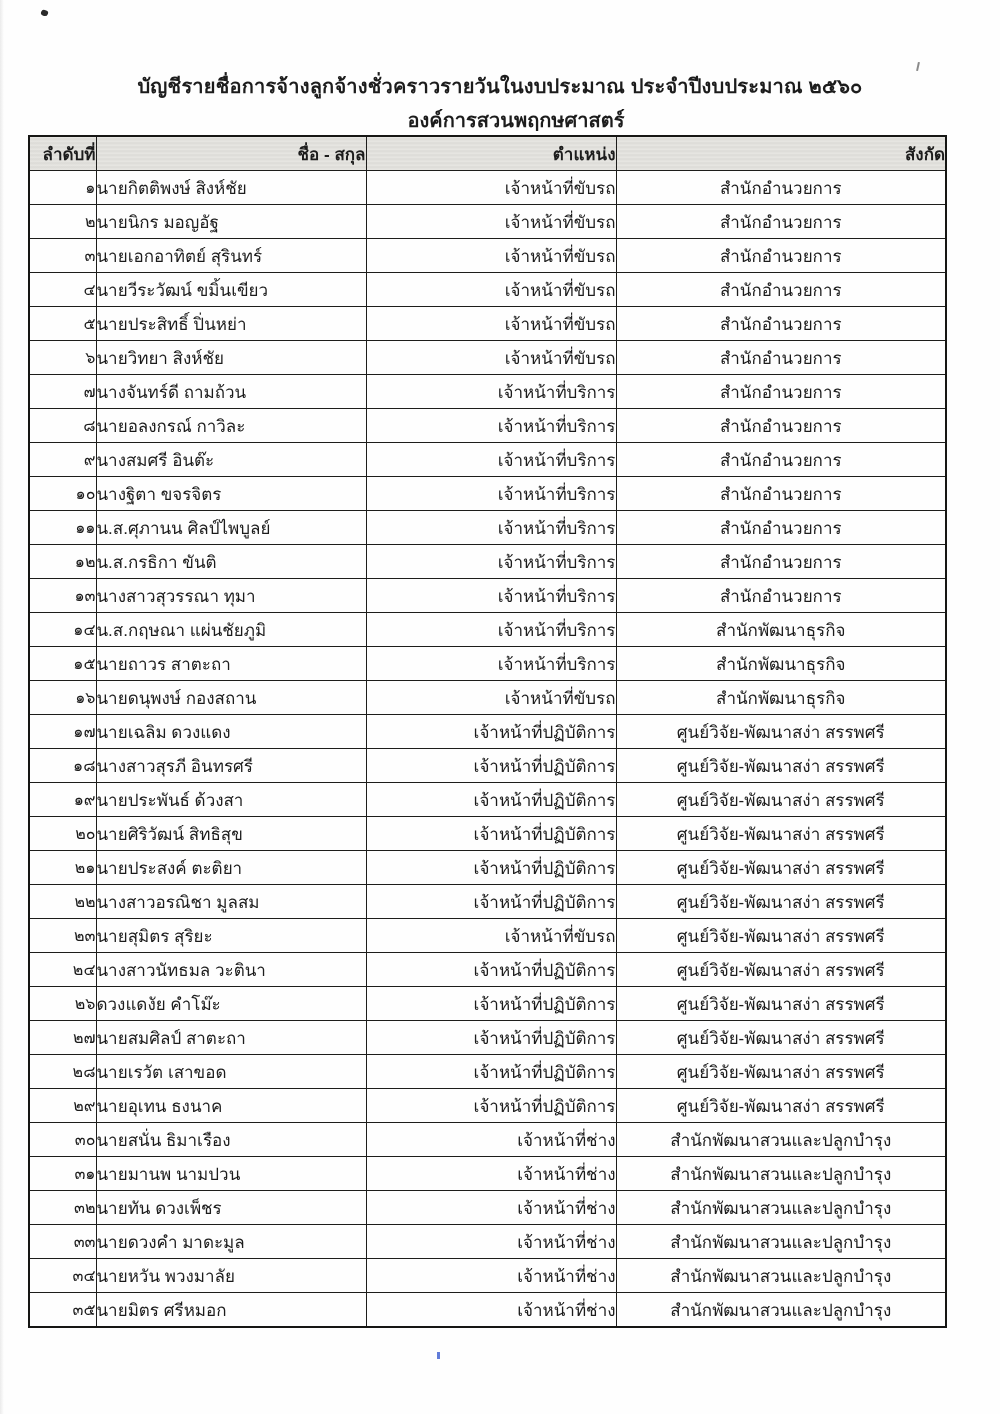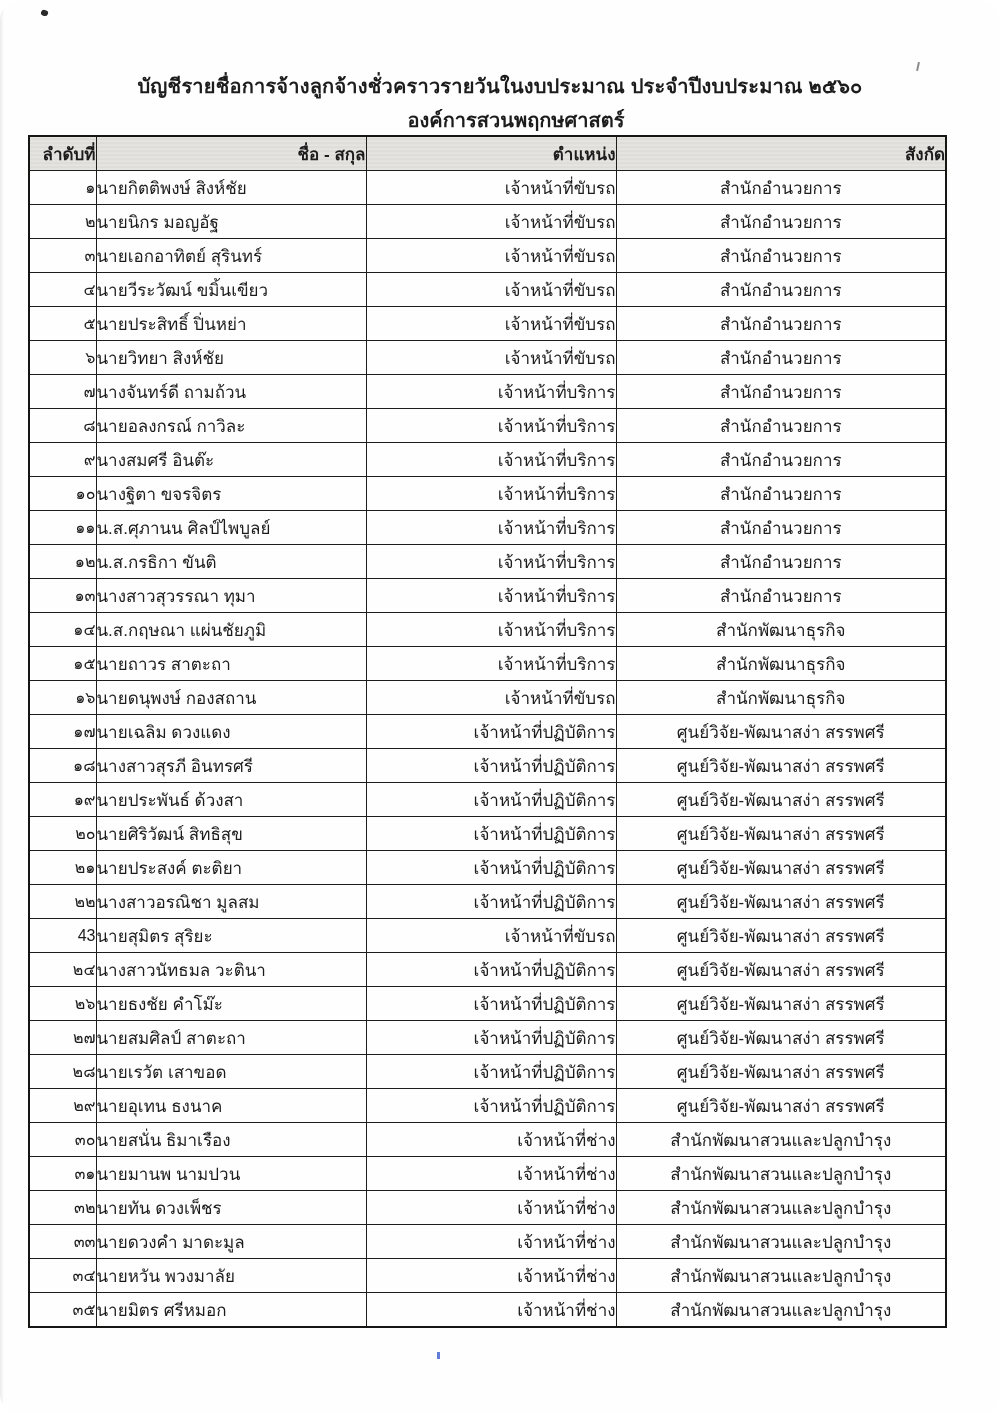--- a/index.html
+++ b/index.html
@@ -8,21 +8,20 @@
     background: #ffffff;
   }
   #page {
     position: relative;
     width: 1000px;
     height: 1414px;
     background: #fefefe;
     font-family: "Liberation Sans", "DejaVu Sans", sans-serif;
     color: #1c1c1c;
     overflow: hidden;
-    border-radius: 20px;
   }
   
   #page::before {
     content: "";
     position: absolute;
     left: 0; top: 0; bottom: 0;
     width: 4px;
     background: linear-gradient(90deg, #d8d8d8, #ffffff);
     opacity: .5;
   }
@@ -285,37 +284,37 @@
     </tr>
 
     <tr>
       <td class="c-no">๒๒</td>
       <td class="c-name">นางสาวอรณิชา  มูลสม</td>
       <td class="c-pos">เจ้าหน้าที่ปฏิบัติการ</td>
       <td class="c-aff">ศูนย์วิจัย-พัฒนาสง่า  สรรพศรี</td>
     </tr>
 
     <tr>
-      <td class="c-no">43</td>
+      <td class="c-no">๒๓</td>
       <td class="c-name">นายสุมิตร   สุริยะ</td>
       <td class="c-pos">เจ้าหน้าที่ขับรถ</td>
       <td class="c-aff">ศูนย์วิจัย-พัฒนาสง่า  สรรพศรี</td>
     </tr>
 
     <tr>
       <td class="c-no">๒๔</td>
       <td class="c-name">นางสาวนัทธมล  วะตินา</td>
       <td class="c-pos">เจ้าหน้าที่ปฏิบัติการ</td>
       <td class="c-aff">ศูนย์วิจัย-พัฒนาสง่า  สรรพศรี</td>
     </tr>
 
 
     <tr>
       <td class="c-no">๒๖</td>
-      <td class="c-name">นายธงชัย คำโม๊ะ</td>
+      <td class="c-name">ดวงแดงัย คำโม๊ะ</td>
       <td class="c-pos">เจ้าหน้าที่ปฏิบัติการ</td>
       <td class="c-aff">ศูนย์วิจัย-พัฒนาสง่า  สรรพศรี</td>
     </tr>
 
     <tr>
       <td class="c-no">๒๗</td>
       <td class="c-name">นายสมศิลป์ สาตะถา</td>
       <td class="c-pos">เจ้าหน้าที่ปฏิบัติการ</td>
       <td class="c-aff">ศูนย์วิจัย-พัฒนาสง่า  สรรพศรี</td>
     </tr>

